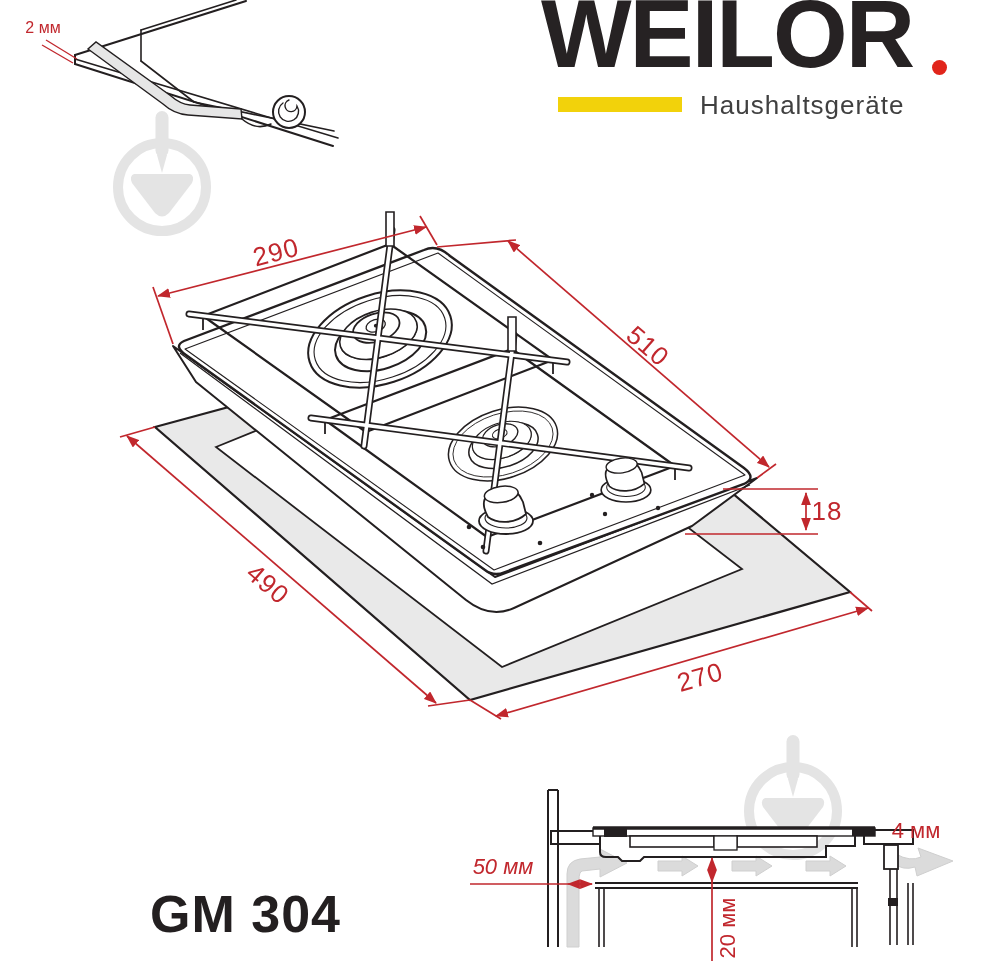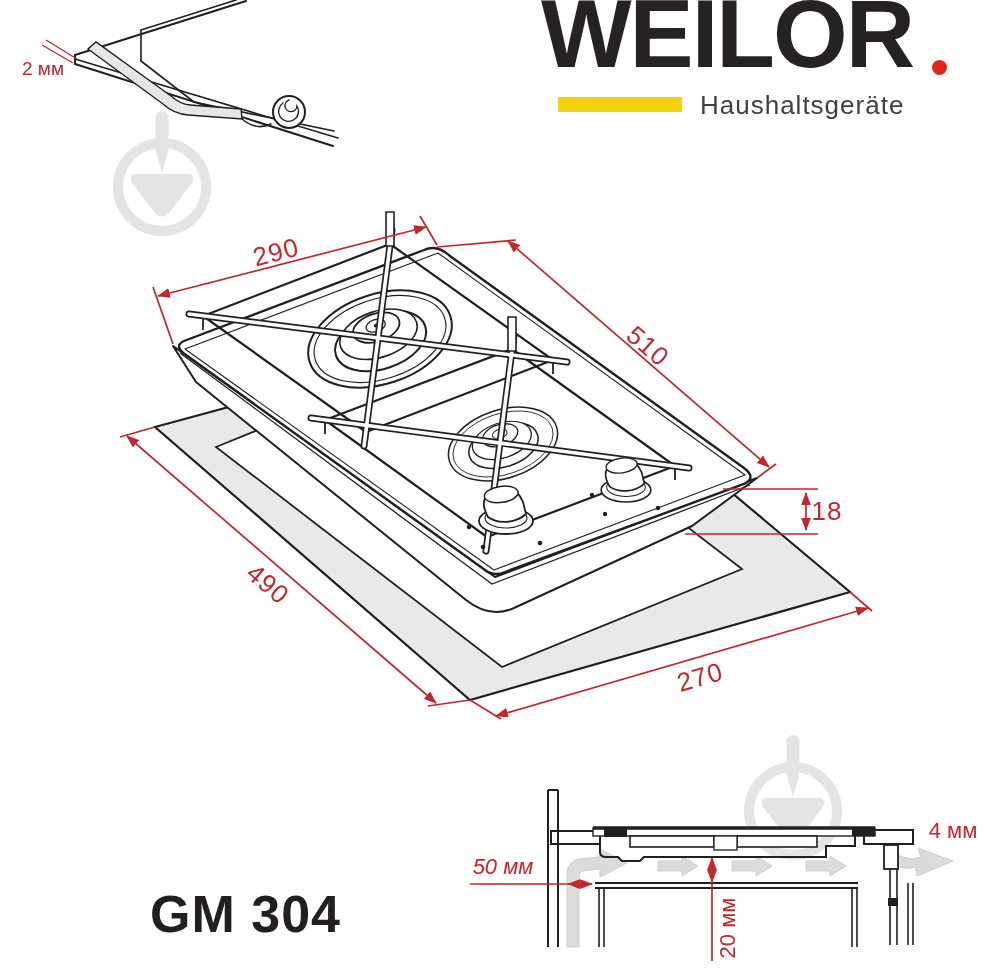--- a/index.html
+++ b/index.html
@@ -4,21 +4,21 @@
 <style>
   html,body{margin:0;padding:0;background:#ffffff;}
   #stage{position:relative;width:1000px;height:979px;background:#fff;overflow:hidden;
          font-family:"Liberation Sans",sans-serif;}
   #art{position:absolute;left:0;top:0;z-index:1;}
   .lbl{position:absolute;z-index:3;color:#C1272D;white-space:nowrap;line-height:1;
        transform:translate(-50%,-50%) rotate(var(--r,0deg));
        font-family:"Liberation Sans",sans-serif;}
   .dim{font-size:26px;letter-spacing:1px;}
   .cs{font-size:22px;}
-  .edge{font-size:19px;margin-top:40px;}
+  .edge{font-size:16px;}
   .logo-word{position:absolute;left:541px;top:-14px;z-index:3;color:#262223;font-weight:bold;
        font-size:96px;letter-spacing:-2px;line-height:1;}
   .logo-dot{position:absolute;left:932px;top:60px;width:15px;height:15px;border-radius:50%;
        background:#E1251B;z-index:3;}
   .logo-bar{position:absolute;left:558px;top:97px;width:124px;height:15px;background:#F2D20B;z-index:3;}
   .logo-tag{position:absolute;left:700px;top:92px;z-index:3;color:#404040;font-size:26px;
        letter-spacing:1px;line-height:1;}
   .model{position:absolute;left:150px;top:888px;z-index:3;color:#231F20;font-weight:bold;
        font-size:52px;letter-spacing:1px;line-height:1;}
 </style>
@@ -208,16 +208,16 @@
   <span class="lbl edge" style="left:43px;top:28px;">2 мм</span>
 
   <span class="lbl dim" style="left:276px;top:252px;--r:-14.5deg;">290</span>
   <span class="lbl dim" style="left:648px;top:346px;--r:40.8deg;">510</span>
   <span class="lbl dim" style="left:827px;top:511px;">18</span>
   <span class="lbl dim" style="left:268px;top:584px;--r:40.8deg;">490</span>
   <span class="lbl dim" style="left:700px;top:677px;--r:-16deg;">270</span>
 
   <span class="lbl cs" style="left:503px;top:867px;font-style:italic;">50 мм</span>
   <span class="lbl cs" style="left:728px;top:928px;--r:-90deg;">20 мм</span>
-  <span class="lbl cs" style="left:953px;top:831px;">4 мм</span>
+  <span class="lbl cs" style="left:916px;top:831px;">4 мм</span>
 
   <div class="model">GM 304</div>
 </div>
 
 </body></html>

